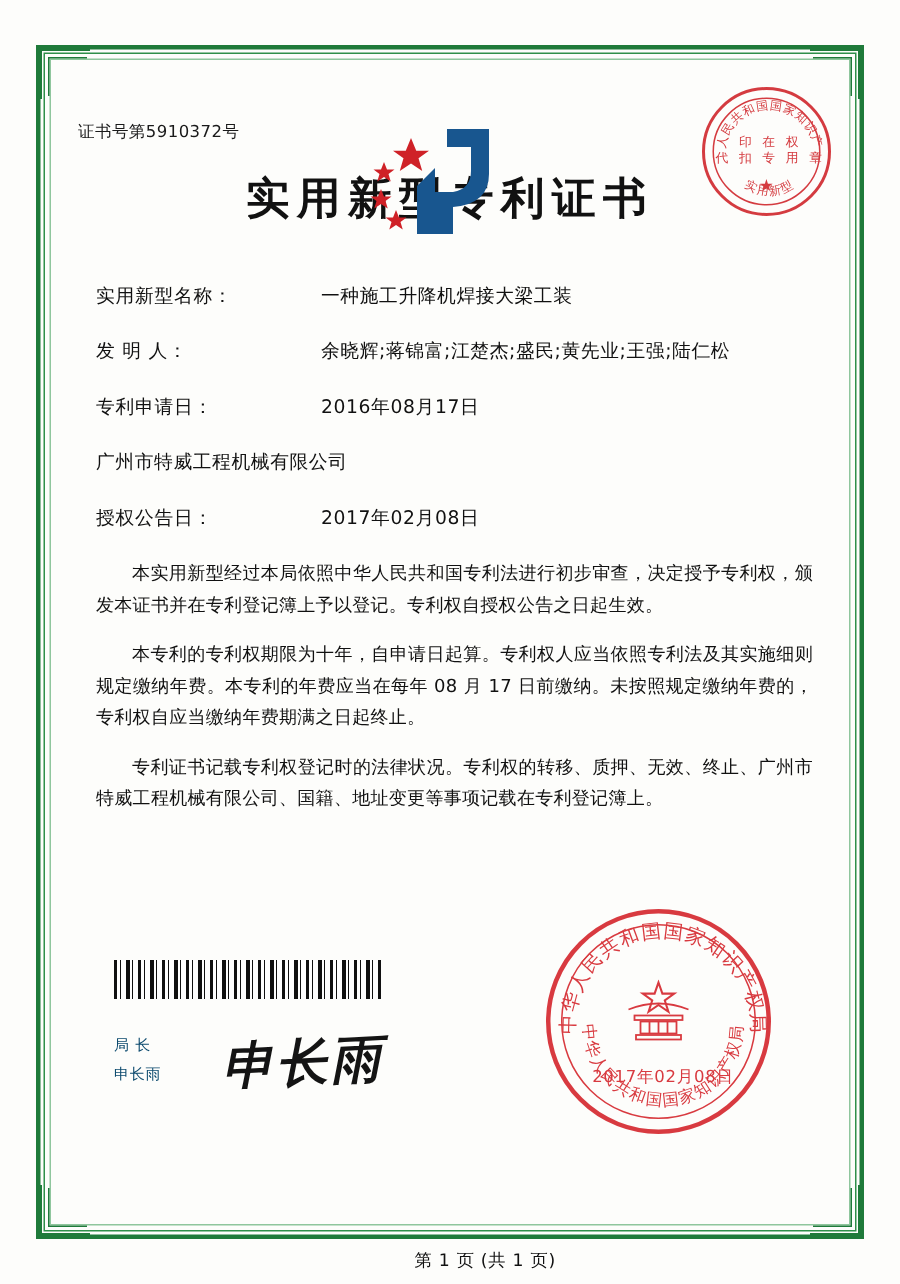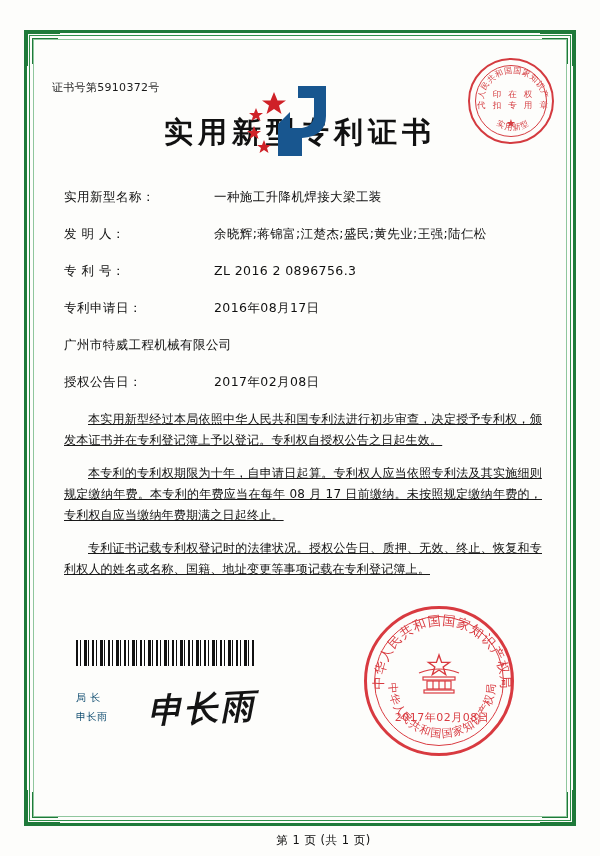--- a/index.html
+++ b/index.html
@@ -176,21 +176,20 @@
     width: 118px;
     letter-spacing: 0.5px;
   }
   .field-value {
     letter-spacing: 0.4px;
   }
 
   
   .paragraphs {
     padding: 0 6px 0 12px;
-    text-decoration: underline;
   }
   .para {
     font-size: 12px;
     line-height: 21px;
     text-indent: 24px;
     text-align: justify;
     margin-bottom: 6px;
     color: #111;
     letter-spacing: 0.2px;
   }
@@ -369,45 +368,41 @@
       <div class="field-row">
         <span class="field-label w-name">实用新型名称：</span>
         <span class="field-value">一种施工升降机焊接大梁工装</span>
       </div>
 
       <div class="field-row">
         <span class="field-label spaced">发 明 人：</span>
         <span class="field-value">余晓辉;蒋锦富;江楚杰;盛民;黄先业;王强;陆仁松</span>
       </div>
 
-      <div class="field-row">
-        <span class="field-label spaced">专 利 号：</span>
-        <span class="field-value">ZL 2016 2 0896756.3</span>
-      </div>
 
       <div class="field-row">
         <span class="field-label spaced">专利申请日：</span>
         <span class="field-value">2016年08月17日</span>
       </div>
 
       <div class="field-row">
         <span class="field-value">广州市特威工程机械有限公司</span>
       </div>
 
       <div class="field-row">
         <span class="field-label spaced">授权公告日：</span>
         <span class="field-value">2017年02月08日</span>
       </div>
 
     </div>
 
     <div class="paragraphs">
       <p class="para">本实用新型经过本局依照中华人民共和国专利法进行初步审查，决定授予专利权，颁发本证书并在专利登记簿上予以登记。专利权自授权公告之日起生效。</p>
       <p class="para">本专利的专利权期限为十年，自申请日起算。专利权人应当依照专利法及其实施细则规定缴纳年费。本专利的年费应当在每年 08 月 17 日前缴纳。未按照规定缴纳年费的，专利权自应当缴纳年费期满之日起终止。</p>
-      <p class="para">专利证书记载专利权登记时的法律状况。授权公告日、质押、无效、终止、恢复和专利权人的姓名或名称、国籍、地址变更等事项记载在专利登记簿上。</p>
+      <p class="para">专利证书记载专利权登记时的法律状况。专利权的转移、质押、无效、终止、广州市特威工程机械有限公司、国籍、地址变更等事项记载在专利登记簿上。</p>
     </div>
 
     <div class="barcode"></div>
 
     <div class="sign-block">
       <div>局 长</div>
       <div>申长雨</div>
     </div>
     <div class="signature">申长雨</div>
 

